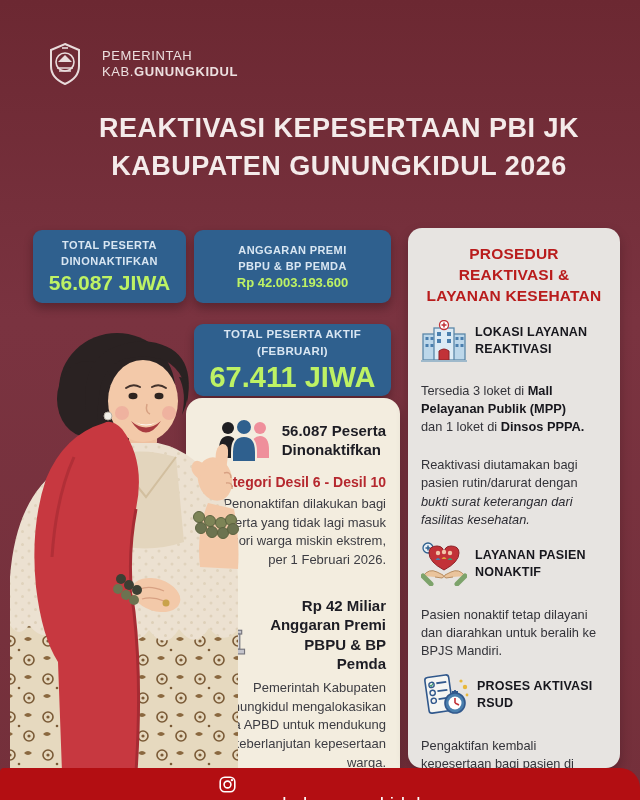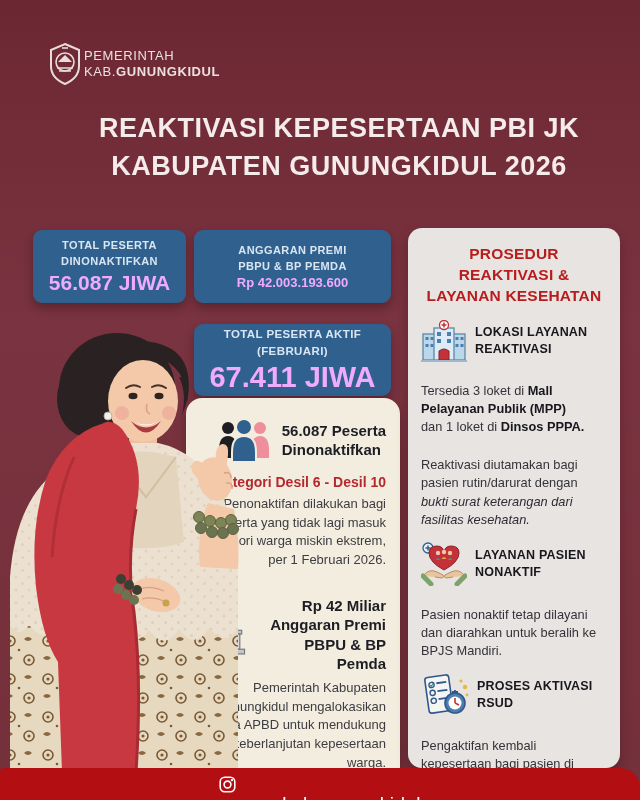--- a/index.html
+++ b/index.html
@@ -2,32 +2,32 @@
 <html><head>
 <meta charset="utf-8">
 <style>
   html,body{margin:0;padding:0;background:#4a1d24;}
   .page{
     position:relative;width:640px;height:800px;overflow:hidden;
     font-family:"Liberation Sans",sans-serif;
     background:linear-gradient(180deg,#6c2832 0%,#7a3340 40%,#74303b 100%);
   }
   
-  .header{position:absolute;left:46px;top:42px;display:flex;align-items:center;gap:0;color:#ecdfdf;}
+  .header{position:absolute;left:46px;top:42px;display:flex;align-items:center;gap:18px;color:#ecdfdf;}
   .crest{width:38px;height:44px;}
   .org{line-height:1.25;letter-spacing:.6px;font-size:13px;}
   .org .b{font-weight:bold;}
   
   .title{position:absolute;left:0;top:110px;width:100%;text-align:center;color:#f4ebea;
     font-weight:bold;font-size:27px;letter-spacing:.5px;line-height:1.4;padding-left:19px;}
   
   .statbox{position:absolute;background:#2f608e;border-radius:9px;color:#fff;text-align:center;
     box-shadow:0 5px 10px rgba(20,5,10,.3);display:flex;flex-direction:column;justify-content:center;}
   .statbox .lbl{font-size:11px;font-weight:bold;color:#d9e6f2;letter-spacing:.4px;line-height:1.45;}
-  .statbox .val{font-weight:bold;color:#f0abfc;margin-top:1px;}
+  .statbox .val{font-weight:bold;color:#bef264;margin-top:1px;}
   .box1{left:33px;top:230px;width:153px;height:73px;}
   .box1 .val{font-size:21px;}
   .box2{left:194px;top:230px;width:197px;height:73px;}
   .box2 .val{font-size:13px;}
   .box3{left:194px;top:324px;width:197px;height:72px;}
   .box3 .lbl{font-size:11.5px;}
   .box3 .val{font-size:29px;}
   
   .woman{position:absolute;left:0;top:327px;width:240px;height:445px;z-index:3;}
   

